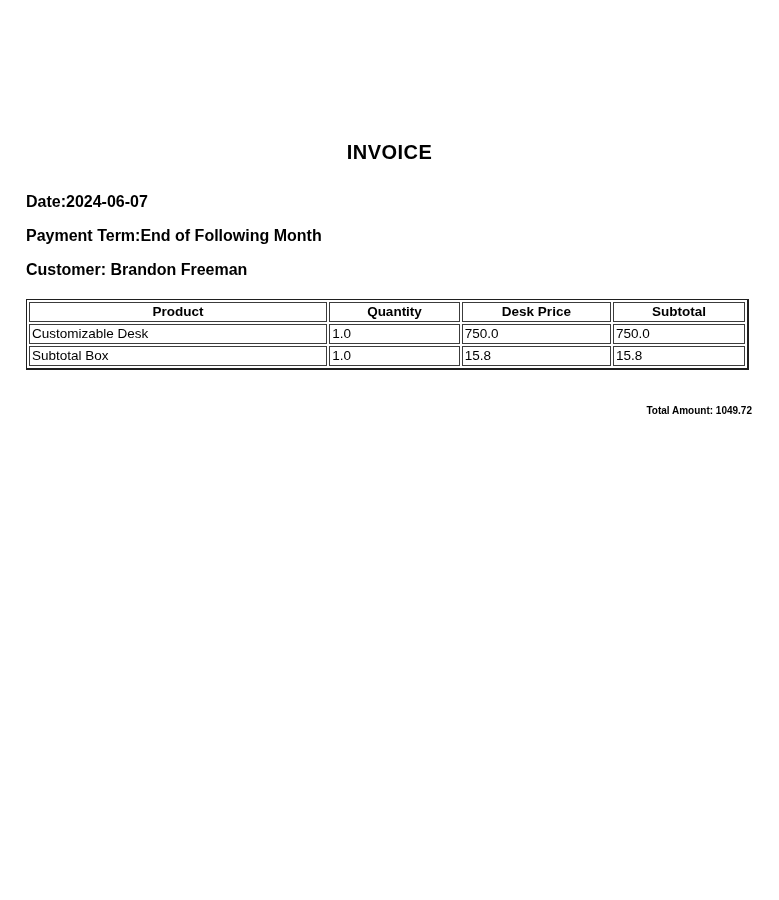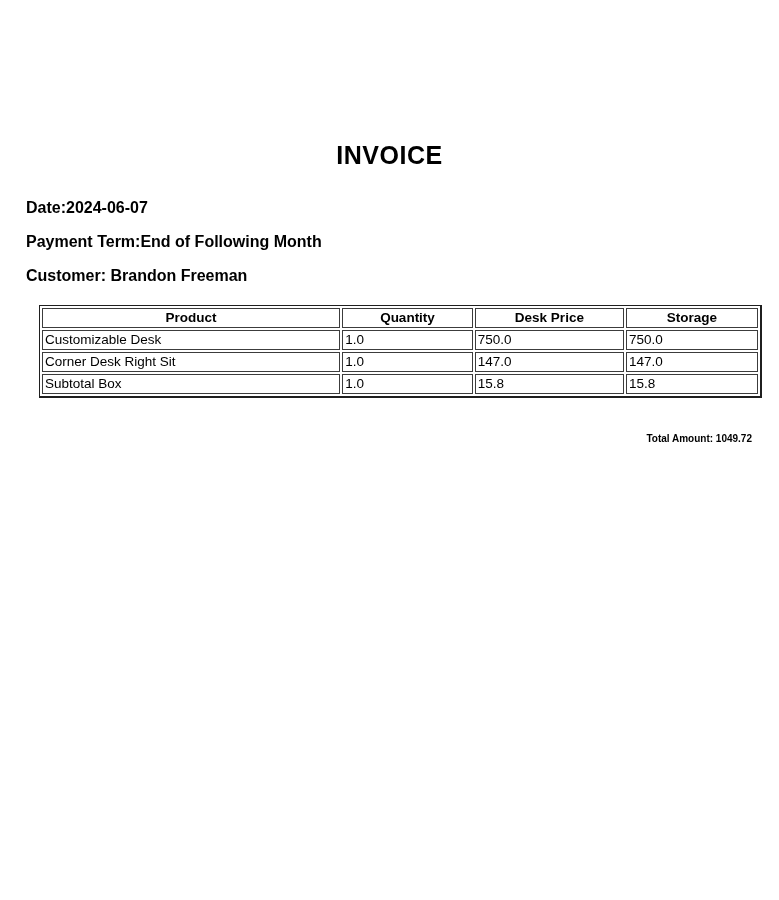--- a/index.html
+++ b/index.html
@@ -15,21 +15,21 @@
     color: #000000;
   }
   .page {
     box-sizing: border-box;
     width: 779px;
     height: 900px;
     padding: 140px 26px 0 26px;
   }
   .doc-title {
     margin: 0;
-    font-size: 25px;
+    font-size: 20px;
     line-height: 1.2;
     font-weight: bold;
     text-align: center;
     letter-spacing: 0.5px;
   }
   .doc-subtitle {
     margin: 20px 0 0 0;
     font-size: 27px;
     line-height: 1.2;
     font-weight: bold;
@@ -38,21 +38,21 @@
   .meta-line {
     margin: 15px 0 0 0;
     font-size: 16px;
     line-height: 19px;
     font-weight: bold;
   }
   .meta-line.first {
     margin-top: 28px;
   }
   table.products {
-    margin: 20px 0 0 13px;
+    margin: 20px 0 0 0;
     width: 723px;
     border-collapse: separate;
     border-spacing: 2px;
     border: 1px solid #1f1f1f;
     border-right-width: 2px;
     border-bottom-width: 2px;
     table-layout: fixed;
   }
   table.products th,
   table.products td {
@@ -101,35 +101,29 @@
       <col class="c-product">
       <col class="c-quantity">
       <col class="c-unitprice">
       <col class="c-subtotal">
     </colgroup>
     <thead>
       <tr>
         <th>Product</th>
         <th>Quantity</th>
         <th>Desk Price</th>
-        <th>Storage</th>
+        <th>Subtotal</th>
       </tr>
     </thead>
     <tbody>
       <tr>
         <td>Customizable Desk</td>
         <td>1.0</td>
         <td>750.0</td>
         <td>750.0</td>
-      </tr>
-      <tr>
-        <td>Corner Desk Right Sit</td>
-        <td>1.0</td>
-        <td>147.0</td>
-        <td>147.0</td>
       </tr>
       <tr>
         <td>Subtotal Box</td>
         <td>1.0</td>
         <td>15.8</td>
         <td>15.8</td>
       </tr>
     </tbody>
   </table>
 

